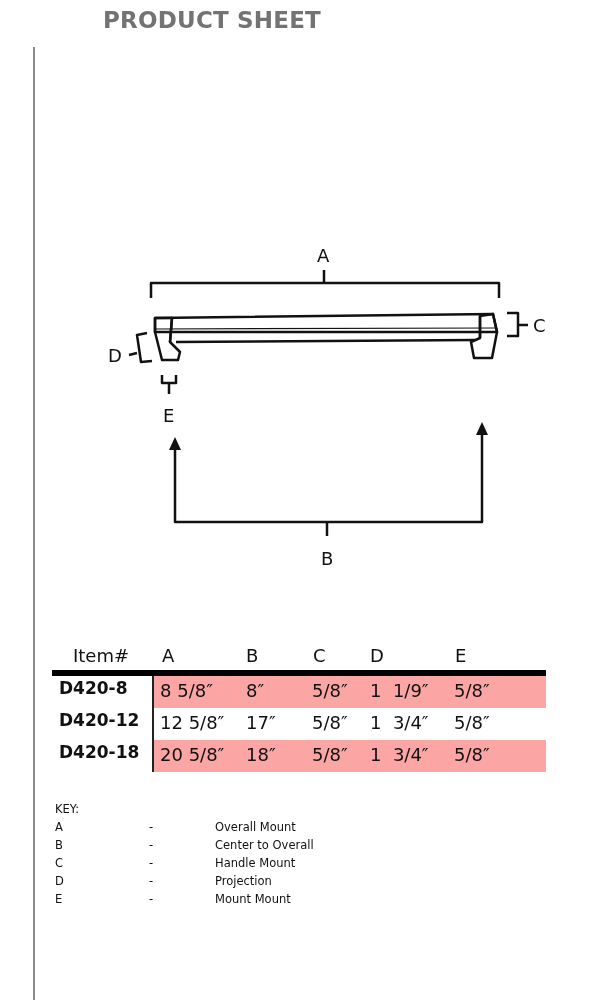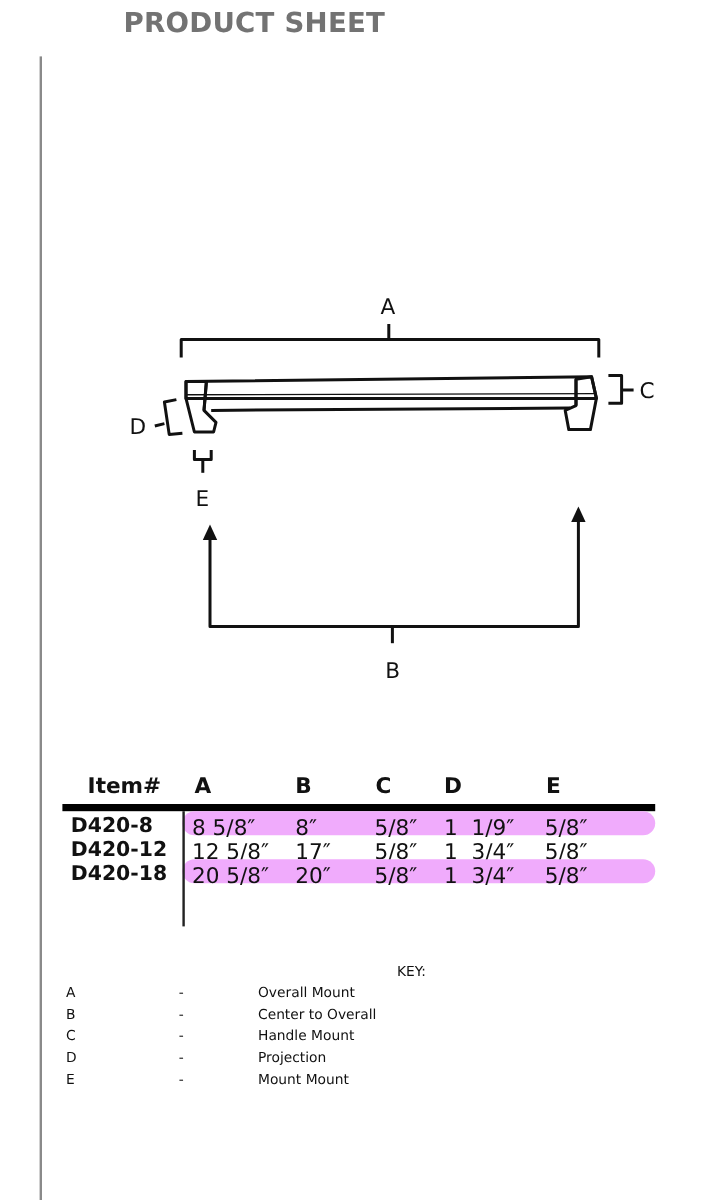--- a/index.html
+++ b/index.html
@@ -6,31 +6,31 @@
     body { width: 602px; height: 1000px; position: relative; overflow: hidden;
            font-family: "DejaVu Sans", "Liberation Sans", sans-serif; color: #111; }
     .title { position: absolute; left: 103px; top: 7px; font-size: 23px; font-weight: bold;
              letter-spacing: 0.2px; color: #737373; }
     .vline { position: absolute; left: 33px; top: 47px; width: 2px; height: 953px; background: #8a8a8a; }
     .diagram { position: absolute; left: 0; top: 0; }
     .dlabel { font-family: "DejaVu Sans", sans-serif; font-size: 18px; fill: #111; }
 
     .table { position: absolute; left: 52px; top: 642px; width: 494px; }
     .thead { position: relative; height: 28px; }
-    .thead span { position: absolute; top: 3px; font-size: 18px; font-weight: bold; }
+    .thead span { position: absolute; top: 3px; font-size: 18px; font-weight: normal; }
     .hbar { position: relative; height: 6px; background: #000; }
-    .trow { position: relative; height: 20px; }
+    .trow { position: relative; height: 32px; }
     .trow .item { position: absolute; left: 7px; top: 2px; font-size: 17px; font-weight: bold; }
     .trow .cells { position: absolute; left: 100px; top: 0; right: 0; bottom: 0; }
-    .trow.shaded .cells { background: #f0abfc; border-radius: 12px; }
+    .trow.shaded .cells { background: #fca5a5; }
     .trow .cells span { position: absolute; top: 4px; font-size: 18px; }
     .vsep { position: absolute; left: 100px; top: 34px; width: 2px; height: 96px; background: #222; }
 
     .key { position: absolute; left: 55px; top: 800px; font-size: 11.5px; line-height: 18px; }
-    .key .key-title { font-weight: normal; text-align: right; }
+    .key .key-title { font-weight: normal; }
     .key .krow { position: relative; height: 18px; width: 300px; }
     .key .kletter { position: absolute; left: 0; }
     .key .kdash { position: absolute; left: 94px; }
     .key .kdesc { position: absolute; left: 160px; }
   </style>
 </head>
 <body>
 
 <div class="title">PRODUCT SHEET</div>
 <div class="vline"></div>
@@ -116,21 +116,21 @@
       <span style="left:94px">17″</span>
       <span style="left:160px">5/8″</span>
       <span style="left:218px; white-space:pre">1  3/4″</span>
       <span style="left:302px">5/8″</span>
     </div>
   </div>
   <div class="trow shaded">
     <span class="item">D420-18</span>
     <div class="cells">
       <span style="left:8px">20 5/8″</span>
-      <span style="left:94px">20″</span>
+      <span style="left:94px">18″</span>
       <span style="left:160px">5/8″</span>
       <span style="left:218px; white-space:pre">1  3/4″</span>
       <span style="left:302px">5/8″</span>
     </div>
   </div>
   <div class="vsep"></div>
 </div>
 
 <div class="key">
   <div class="key-title">KEY:</div>

